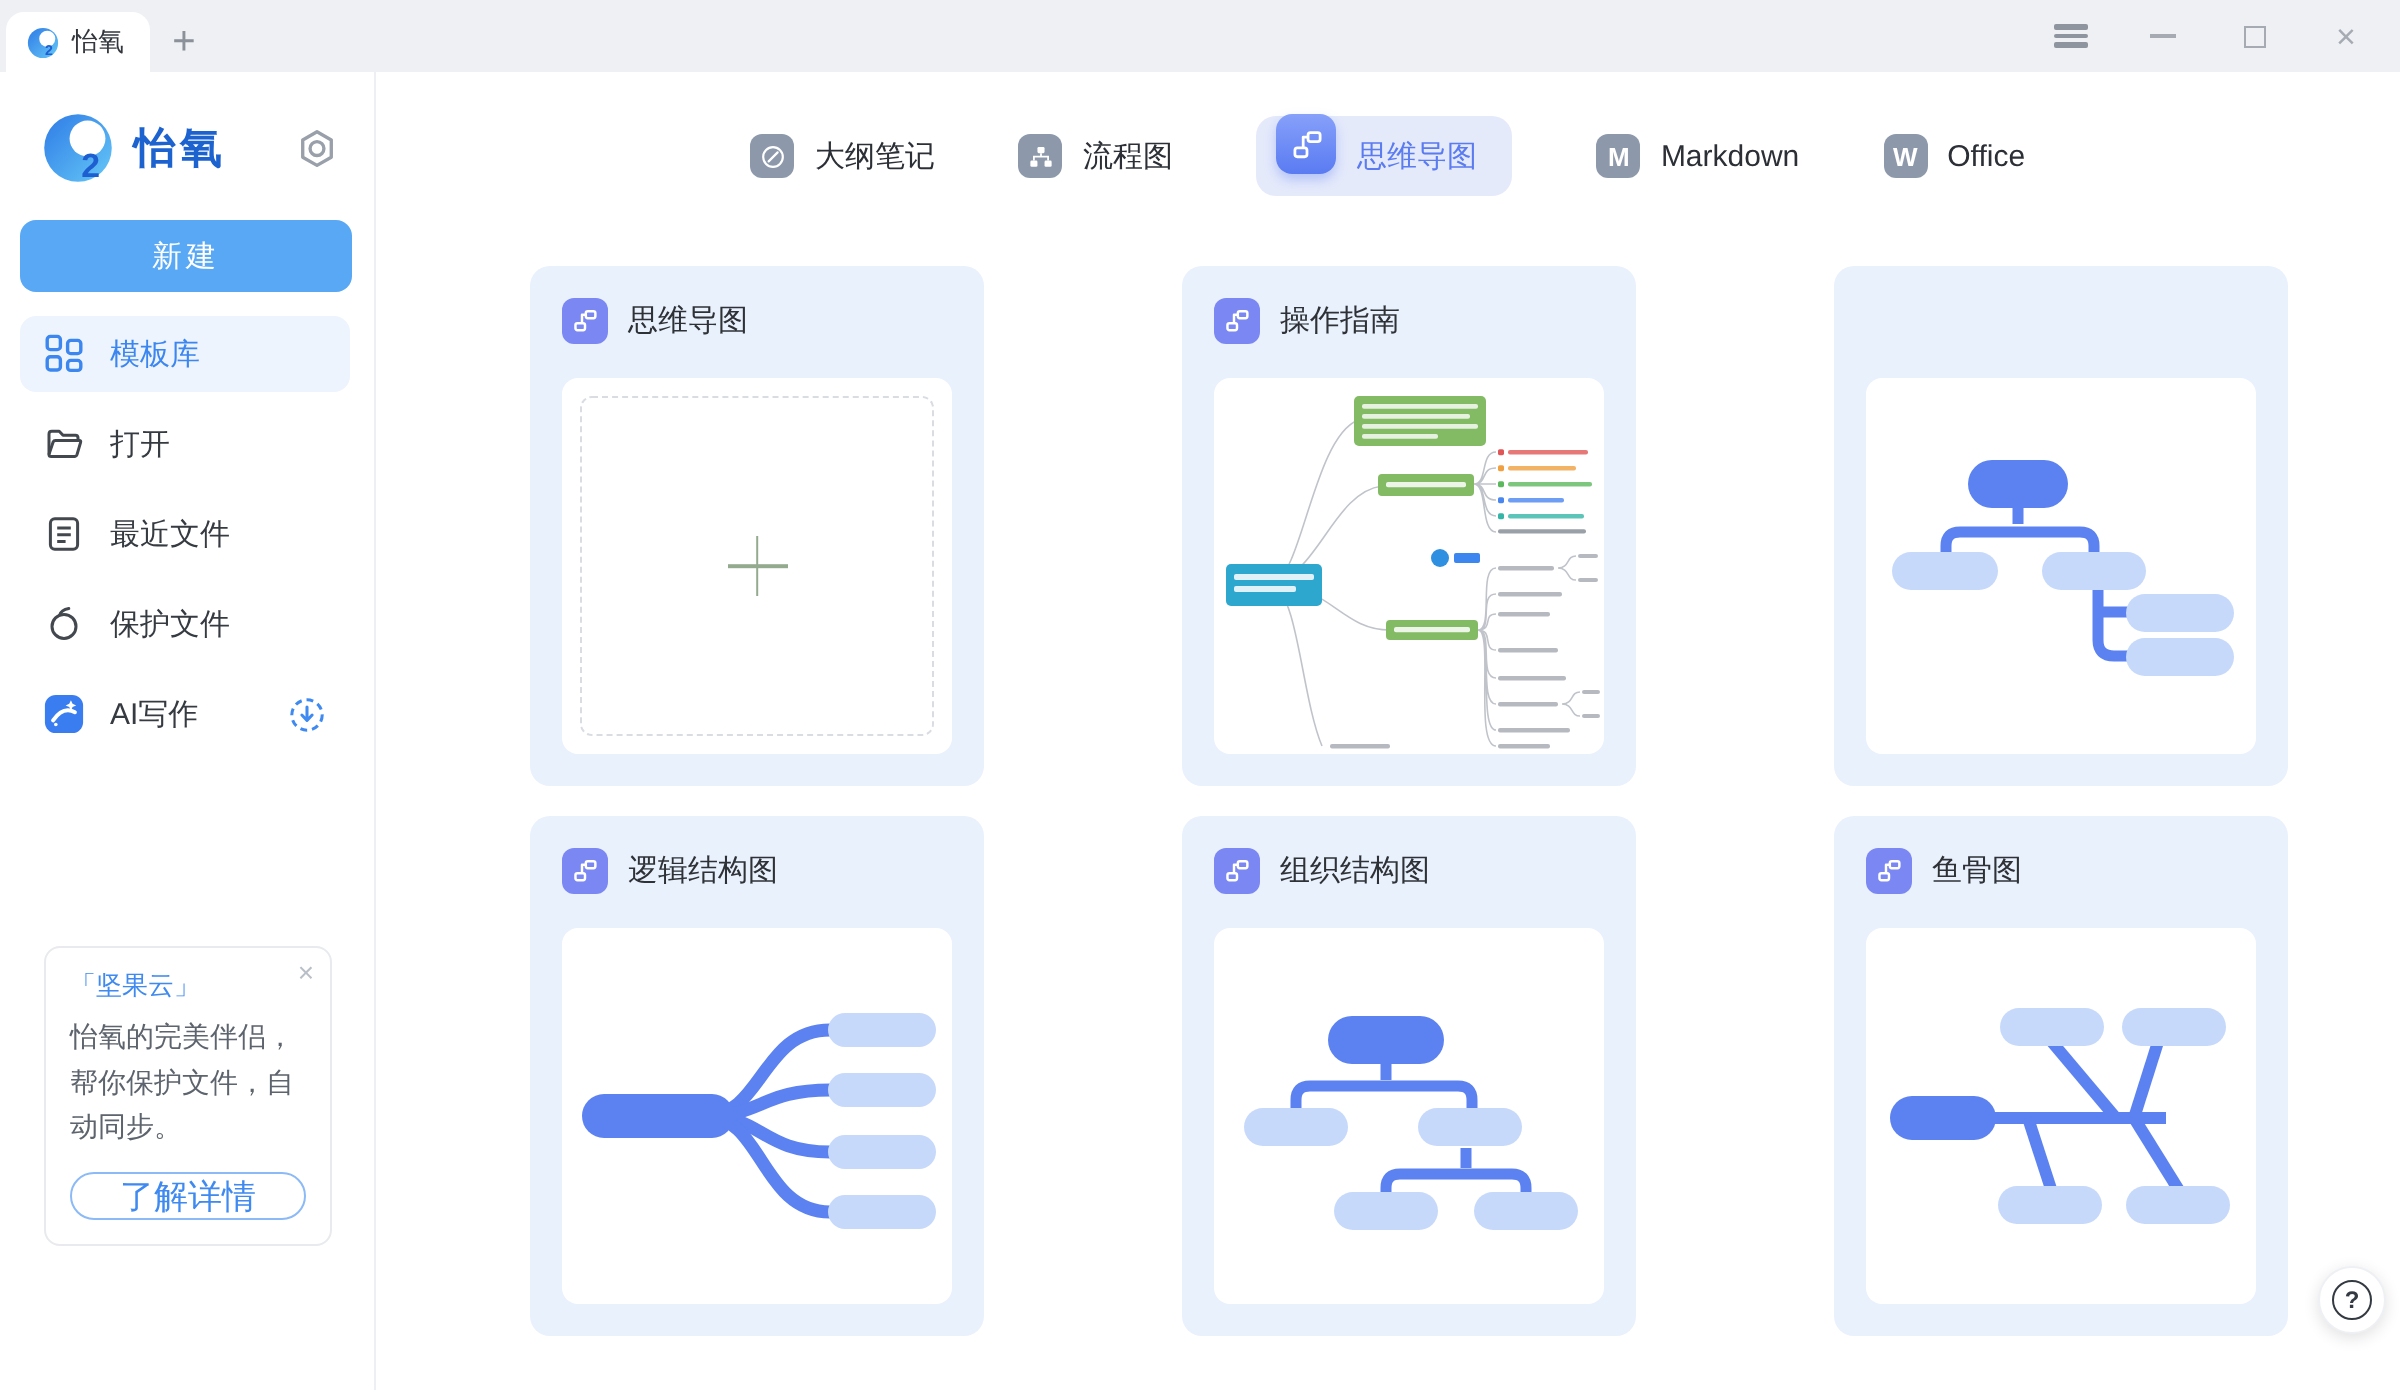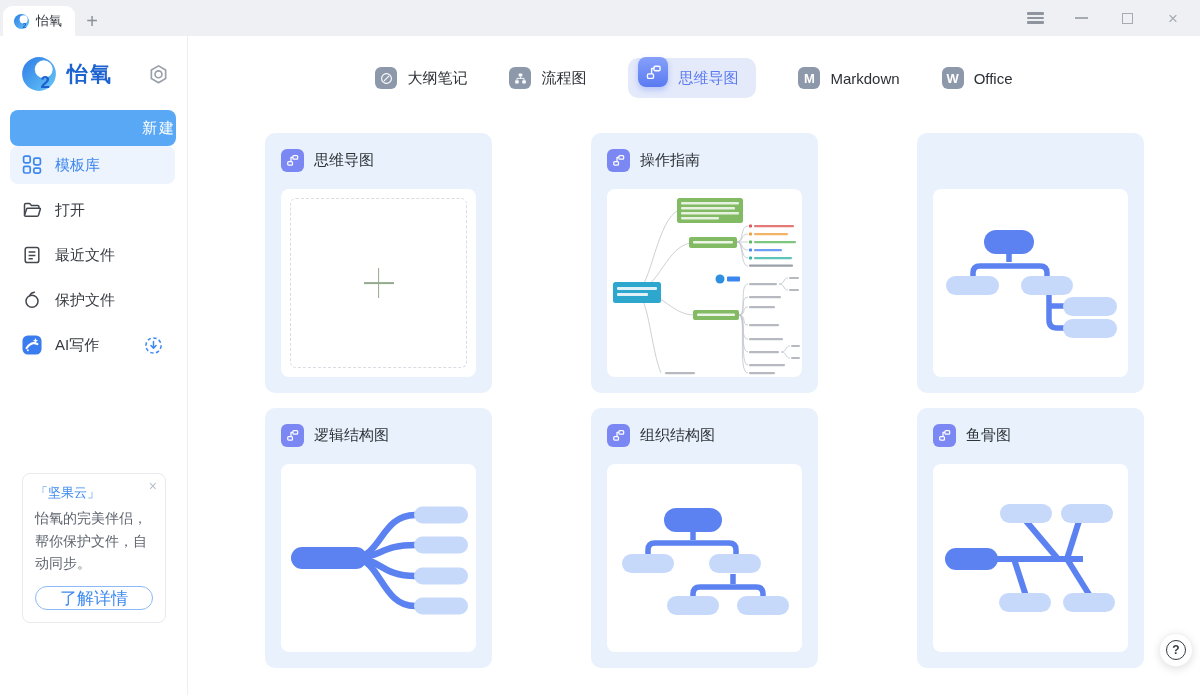--- a/index.html
+++ b/index.html
@@ -23,22 +23,22 @@
   .min-line { width:13px; height:2px; background:#a6abb3; }
   .max-box { width:11px; height:11px; border:1.4px solid #a6abb3; }
   .close-x { color:#a6abb3; font-size:17px; line-height:1; }
   
   .shell { display:flex; height:659px; }
   .sidebar { width:188px; flex:0 0 188px; border-right:1px solid #edeff2; position:relative; background:#fff; }
   .brand-row { display:flex; align-items:center; padding:19px 18px 0 20px; }
   .brand-name { font-size:21px; font-weight:bold; color:#1d63d0; margin-left:9px; letter-spacing:2px; }
   .gear-btn { margin-left:auto; cursor:pointer; display:flex; }
   .new-btn { display:block; margin:17px 12px 0 10px; width:166px; height:36px; background:#58a8f6; color:#fff;
-    border:none; border-radius:8px; font-size:15px; cursor:pointer; font-family:inherit; letter-spacing:2px;text-align:right; }
-  .nav { padding:0 12px 0 10px; }
+    border:none; border-radius:8px; font-size:15px; cursor:pointer; font-family:inherit; letter-spacing:2px; }
+  .nav { margin-top:12px; padding:0 12px 0 10px; }
   .nav-item { height:38px; border-radius:8px; display:flex; align-items:center; padding:0 12px; gap:13px;
     font-size:15px; color:#363b42; margin-bottom:7px; cursor:pointer; }
   .nav-item.active { background:#edf4fd; color:#3c86f0; }
   .nav-item .ni { display:flex; width:20px; justify-content:center; }
   .dl-wrap { margin-left:auto; display:flex; cursor:pointer; }
   
   .promo { position:absolute; left:22px; bottom:72px; width:144px; border:1px solid #e8eaee; border-radius:8px;
     padding:10px 12px 12px; background:#fff; }
   .promo-close { position:absolute; top:5px; right:8px; color:#b9bfc7; font-size:14px; line-height:1; cursor:pointer; }
   .promo-title { color:#3e8af0; font-size:13px; margin-bottom:5px; }

